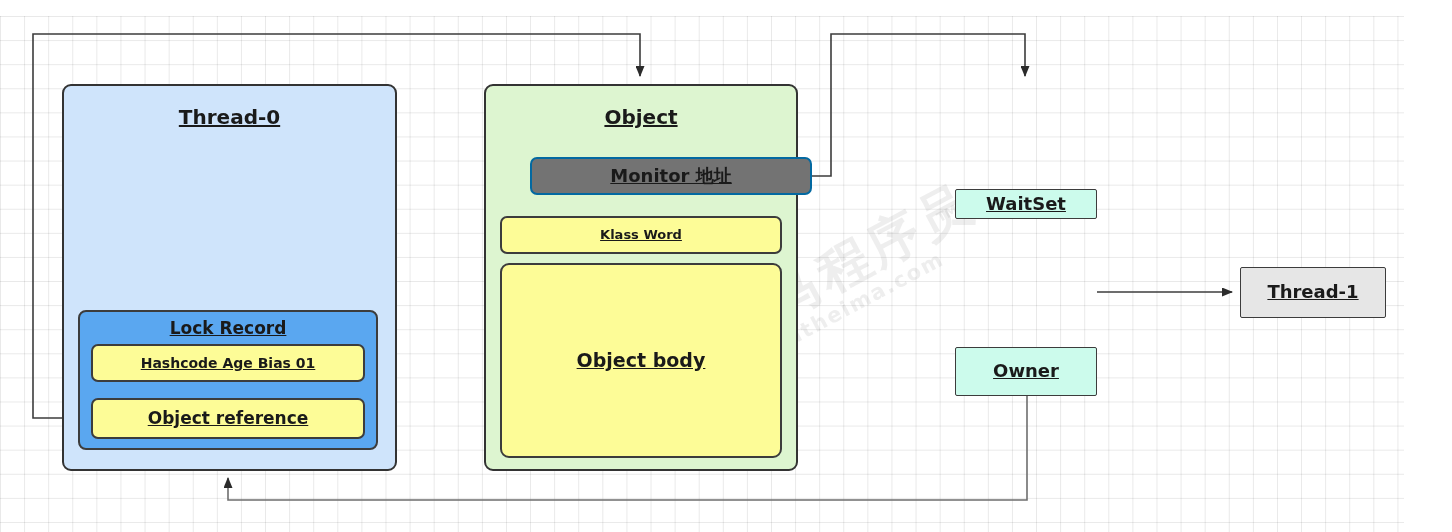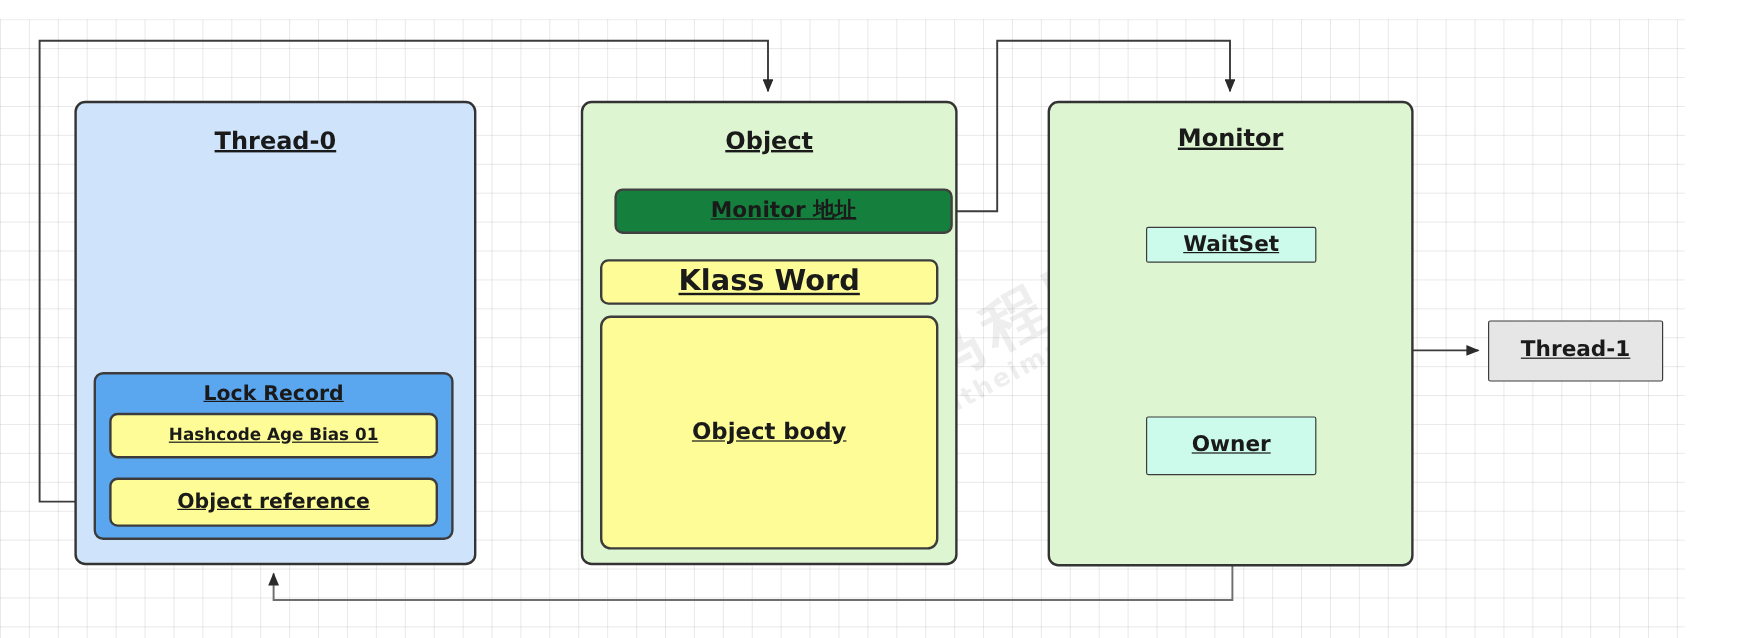--- a/index.html
+++ b/index.html
@@ -84,32 +84,32 @@
     left:484px;top:84px;width:314px;height:387px;
     background:#ddf5d0;
     border:2.5px solid #333333;
     border-radius:9px;
     align-items:flex-start;
     justify-content:center;
     padding-top:20px;
     font-size:20px;
   }
   #monitoraddr{
-    left:512px;top:157px;width:282px;height:38px;
-    background:#15803d;
-    border:2px solid #404040;
+    left:530px;top:157px;width:282px;height:38px;
+    background:#737373;
+    border:2px solid #0369a1;
     border-radius:7px;
     font-size:18px;
   }
   #klassword{
     left:500px;top:216px;width:282px;height:38px;
     background:#fdfc97;
     border:2px solid #3c3c3c;
     border-radius:7px;
-    font-size:24px;
+    font-size:13px;
   }
   #objectbody{
     left:500px;top:263px;width:282px;height:195px;
     background:#fdfc97;
     border:2px solid #3c3c3c;
     border-radius:9px;
     font-size:19px;
   }
 
   
@@ -219,23 +219,20 @@
   <div class="node" id="object">
     <span>Object</span>
   </div>
 
   <div class="node" id="monitoraddr">Monitor 地址</div>
 
   <div class="node" id="klassword">Klass Word</div>
 
   <div class="node" id="objectbody">Object body</div>
 
-  <div class="node" id="monitor">
-    <span>Monitor</span>
-  </div>
 
   <div class="node" id="waitset">WaitSet</div>
 
 
   <div class="node" id="owner">Owner</div>
 
   <div class="node" id="thread1">Thread-1</div>
 
 </div>
 

